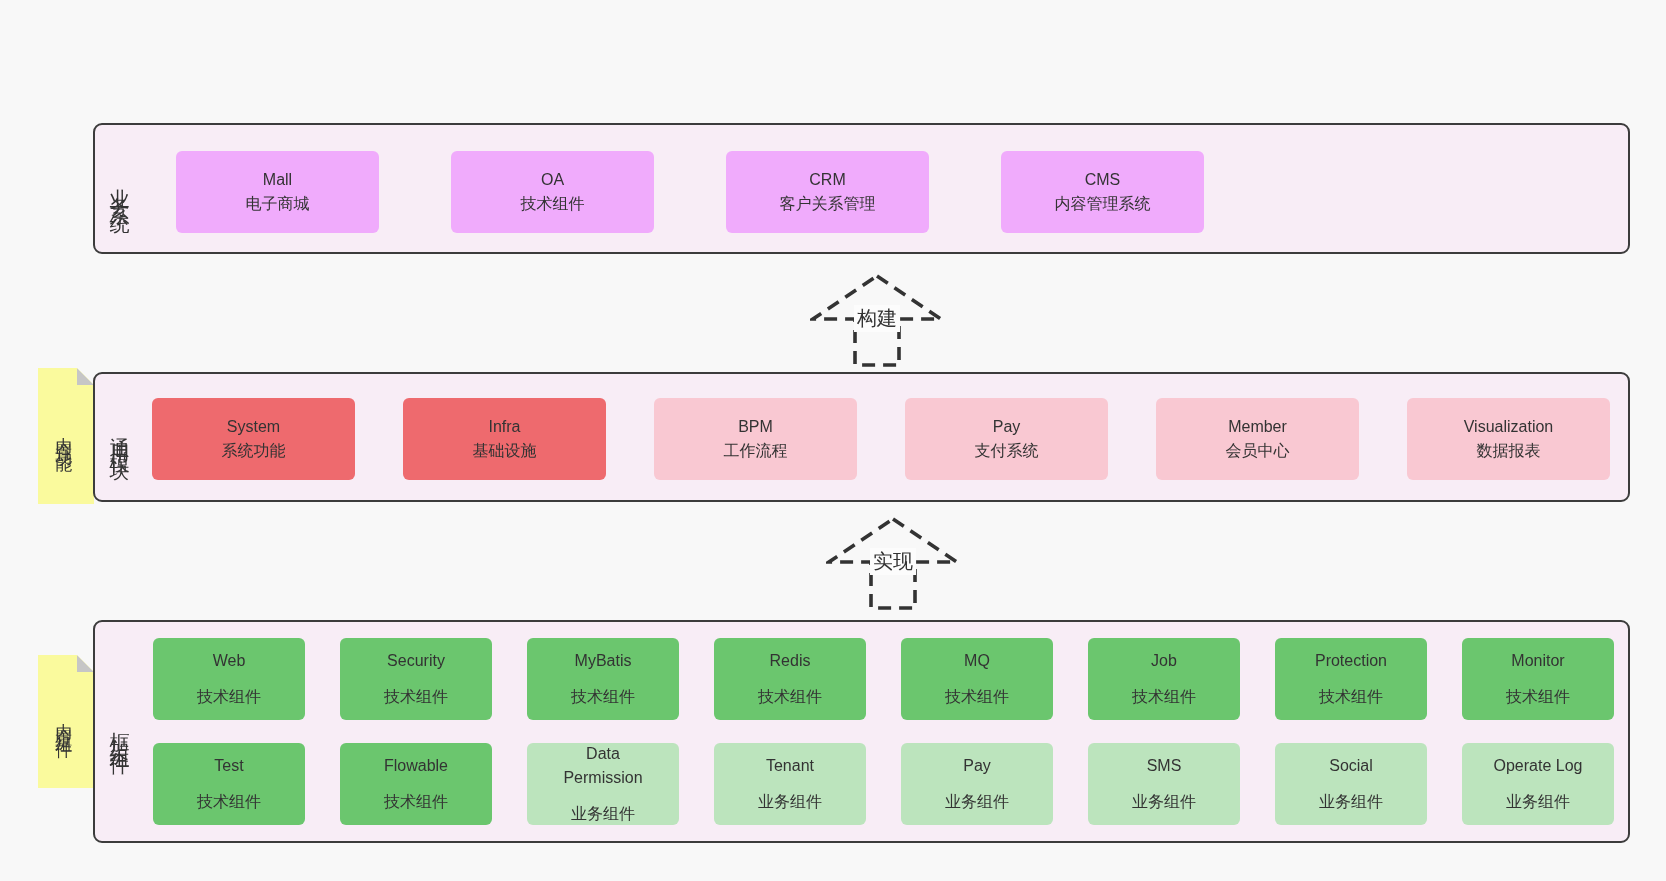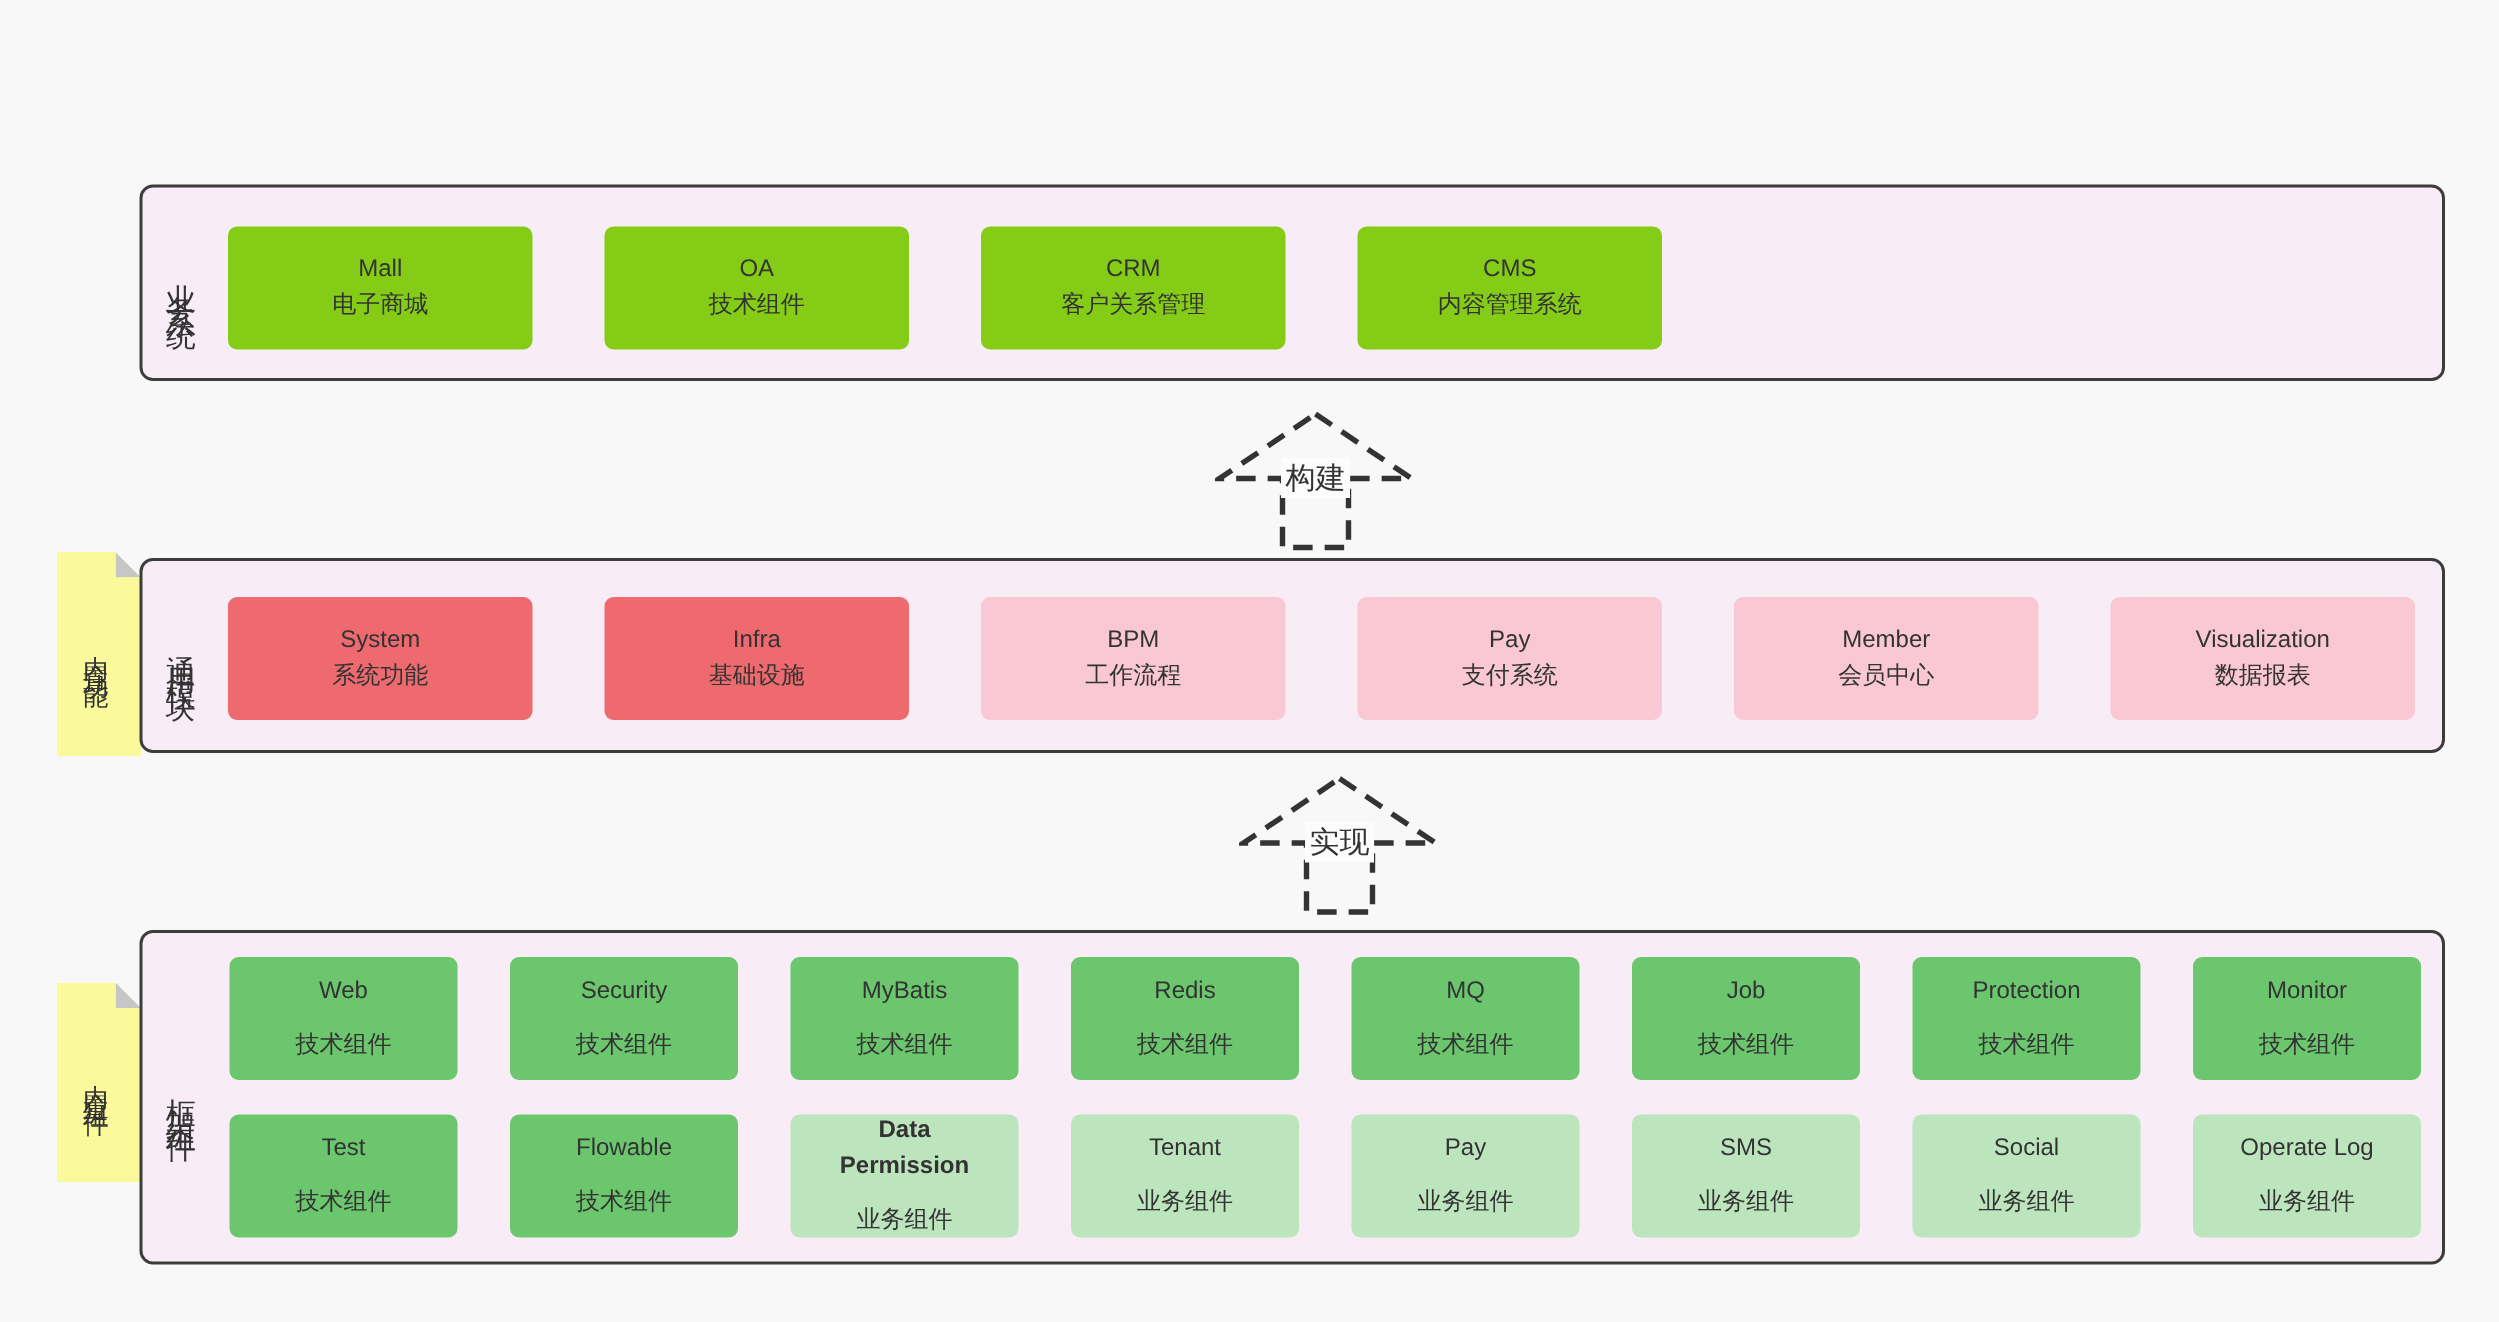--- a/index.html
+++ b/index.html
@@ -33,27 +33,27 @@
   #row-components-1 { top:16px; }
   #row-components-2 { top:121px; }
 
   .box {
     box-sizing:border-box; height:82px; border-radius:6px;
     display:flex; flex-direction:column; align-items:center; justify-content:center;
     text-align:center; font-size:16px; line-height:1.5; padding:2px 6px;
   }
   .row-6 .box { width:203px; }
   .row-8 .box { width:152px;gap:12px; }
-  .box.blue       { background:#84cc16; }
+  .box.blue       { background:#f0abfc;margin-left:24px; }
   .box.red        { background:#ee6a6e;text-align:center; }
   .box.pink       { background:#f9c8d2; }
   .box.green      { background:#6bc66e; }
   .box.lightgreen { background:#bce4bd; }
   .box .title, .box .sub { display:block; }
-  .box.wrap .title { max-width:100px;font-weight:bold; }
+  .box.wrap .title { max-width:100px; }
 
   
   .side-tag {
     position:absolute; left:38px; width:56px; background:#fafa9d; z-index:1;
     clip-path:polygon(0 0, calc(100% - 17px) 0, 100% 17px, 100% 100%, 0 100%);
   }
   #tag-modules    { top:368px; height:136px; }
   #tag-components { top:655px; height:133px; }
   .side-tag .fold {
     position:absolute; top:0; right:0; width:17px; height:17px; background:#c6c6c6;

